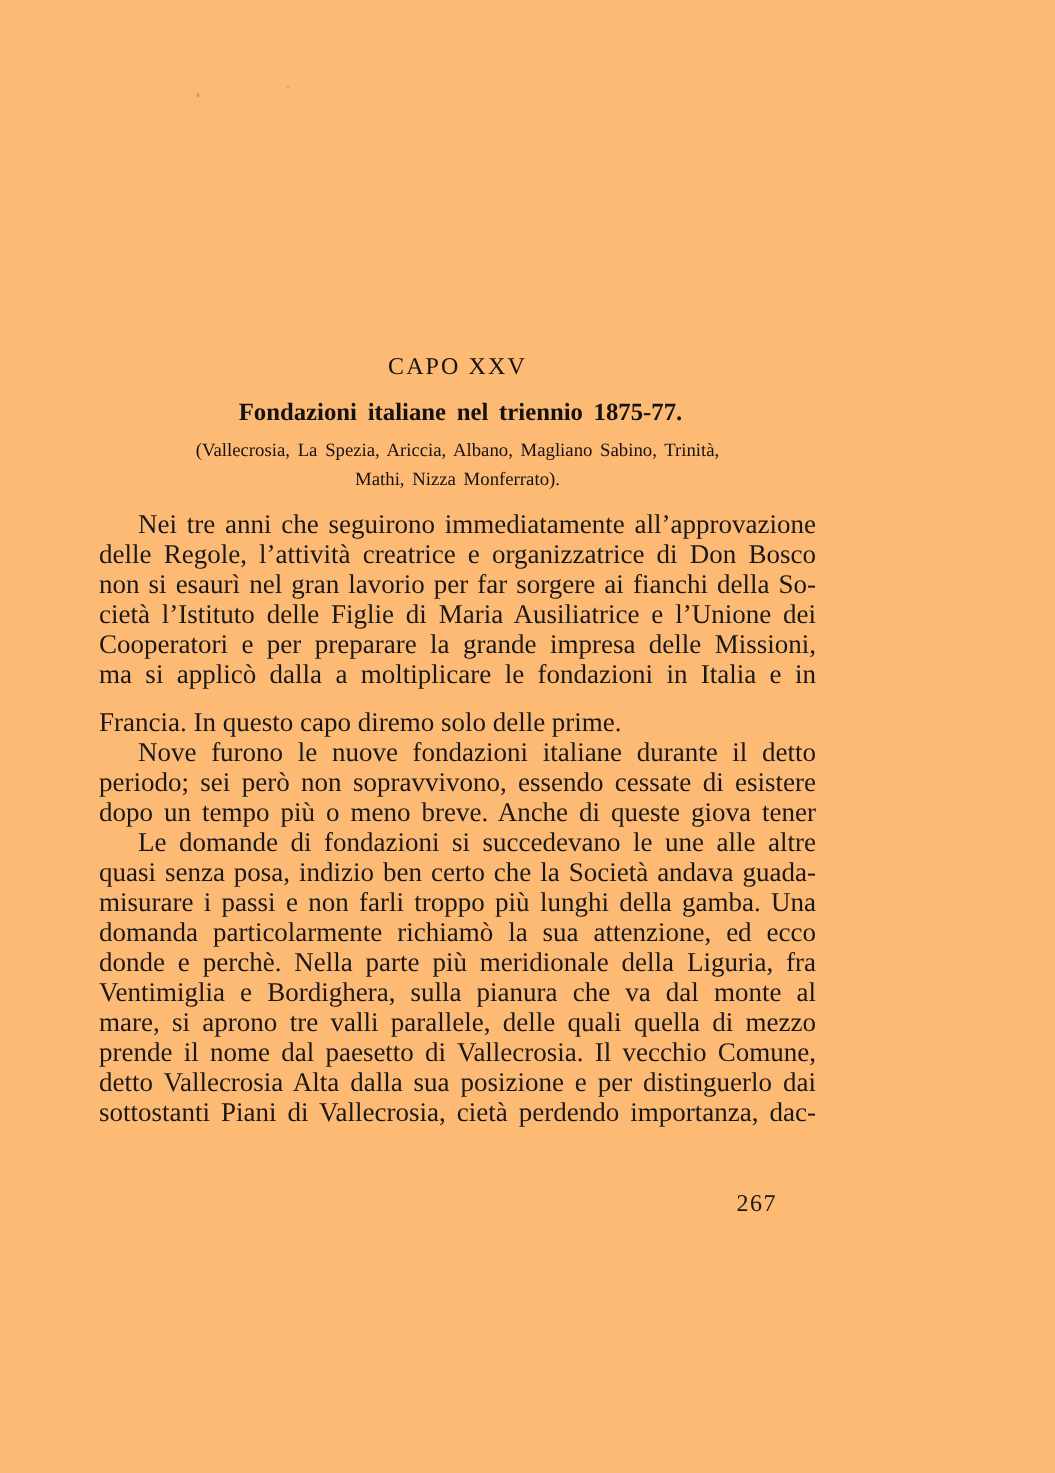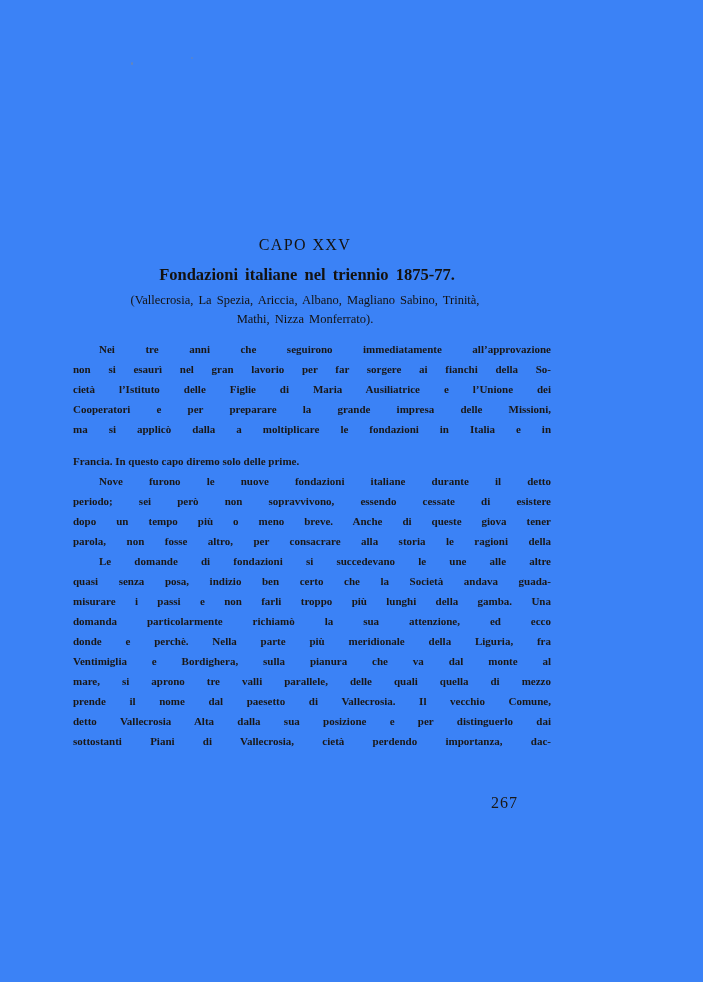--- a/index.html
+++ b/index.html
@@ -5,21 +5,21 @@
   html, body {
     margin: 0;
     padding: 0;
     background: #e8e8e8;
   }
   .page {
     position: relative;
     width: 703px;
     height: 982px;
     margin: 0 auto;
-    background: #3b82f6;
+    background: #fdba74;
     color: #1a1817;
     font-family: "Liberation Serif", "DejaVu Serif", serif;
     overflow: hidden;
   }
   .textcol {
     position: absolute;
     left: 66px;
     top: 0;
     width: 478px;
     height: 982px;
@@ -56,25 +56,24 @@
     text-align: center;
     font-size: 12.5px;
     font-weight: normal;
     line-height: 19px;
     word-spacing: 2px;
     color: #141210;
   }
   .bodytext {
     position: absolute;
     top: 339px;
-    left: 7px;
+    left: 0;
     width: 478px;
-    font-size: 11px;
+    font-size: 18px;
     line-height: 20px;
-    font-weight: bold;
   }
   .line {
     text-align: justify;
     text-align-last: justify;
     text-justify: inter-word;
     white-space: normal;
   }
   .line.first {
     text-indent: 26px;
   }
@@ -115,38 +114,38 @@
 
     <div class="subtitle">
       <div>(Vallecrosia, La Spezia, Ariccia, Albano, Magliano Sabino, Trinità,</div>
       <div>Mathi, Nizza Monferrato).</div>
     </div>
 
     <div class="bodytext">
 
         <div class="line first">Nei tre anni che seguirono immediatamente all’approvazione</div>
 
+        <div class="line">delle Regole, l’attività creatrice e organizzatrice di Don Bosco</div>
 
         <div class="line">non si esaurì nel gran lavorio per far sorgere ai fianchi della So-</div>
 
         <div class="line">cietà l’Istituto delle Figlie di Maria Ausiliatrice e l’Unione dei</div>
 
         <div class="line">Cooperatori e per preparare la grande impresa delle Missioni,</div>
 
         <div class="line">ma si applicò dalla a moltiplicare le fondazioni in Italia e in</div>
 
         <div class="line last">Francia. In questo capo diremo solo delle prime.</div>
 
         <div class="line first">Nove furono le nuove fondazioni italiane durante il detto</div>
 
         <div class="line">periodo; sei però non sopravvivono, essendo cessate di esistere</div>
 
         <div class="line">dopo un tempo più o meno breve. Anche di queste giova tener</div>
 
-        <div class="line">parola, non fosse altro, per consacrare alla storia le ragioni della</div>
 
 
         <div class="line first">Le domande di fondazioni si succedevano le une alle altre</div>
 
         <div class="line">quasi senza posa, indizio ben certo che la Società andava guada-</div>
 
 
         <div class="line">misurare i passi e non farli troppo più lunghi della gamba. Una</div>
 
         <div class="line">domanda particolarmente richiamò la sua attenzione, ed ecco</div>

